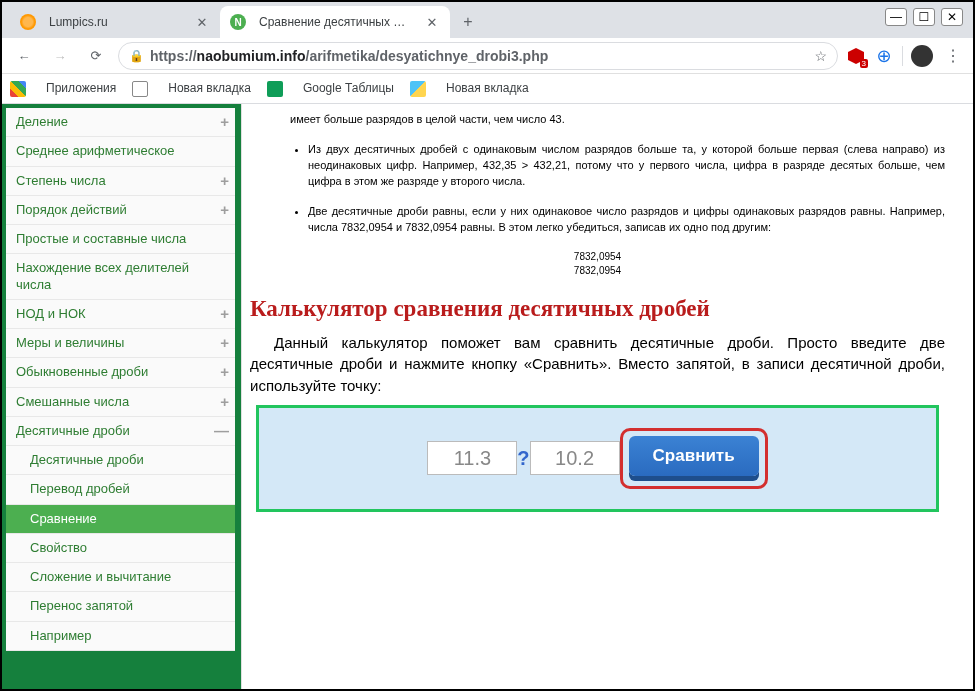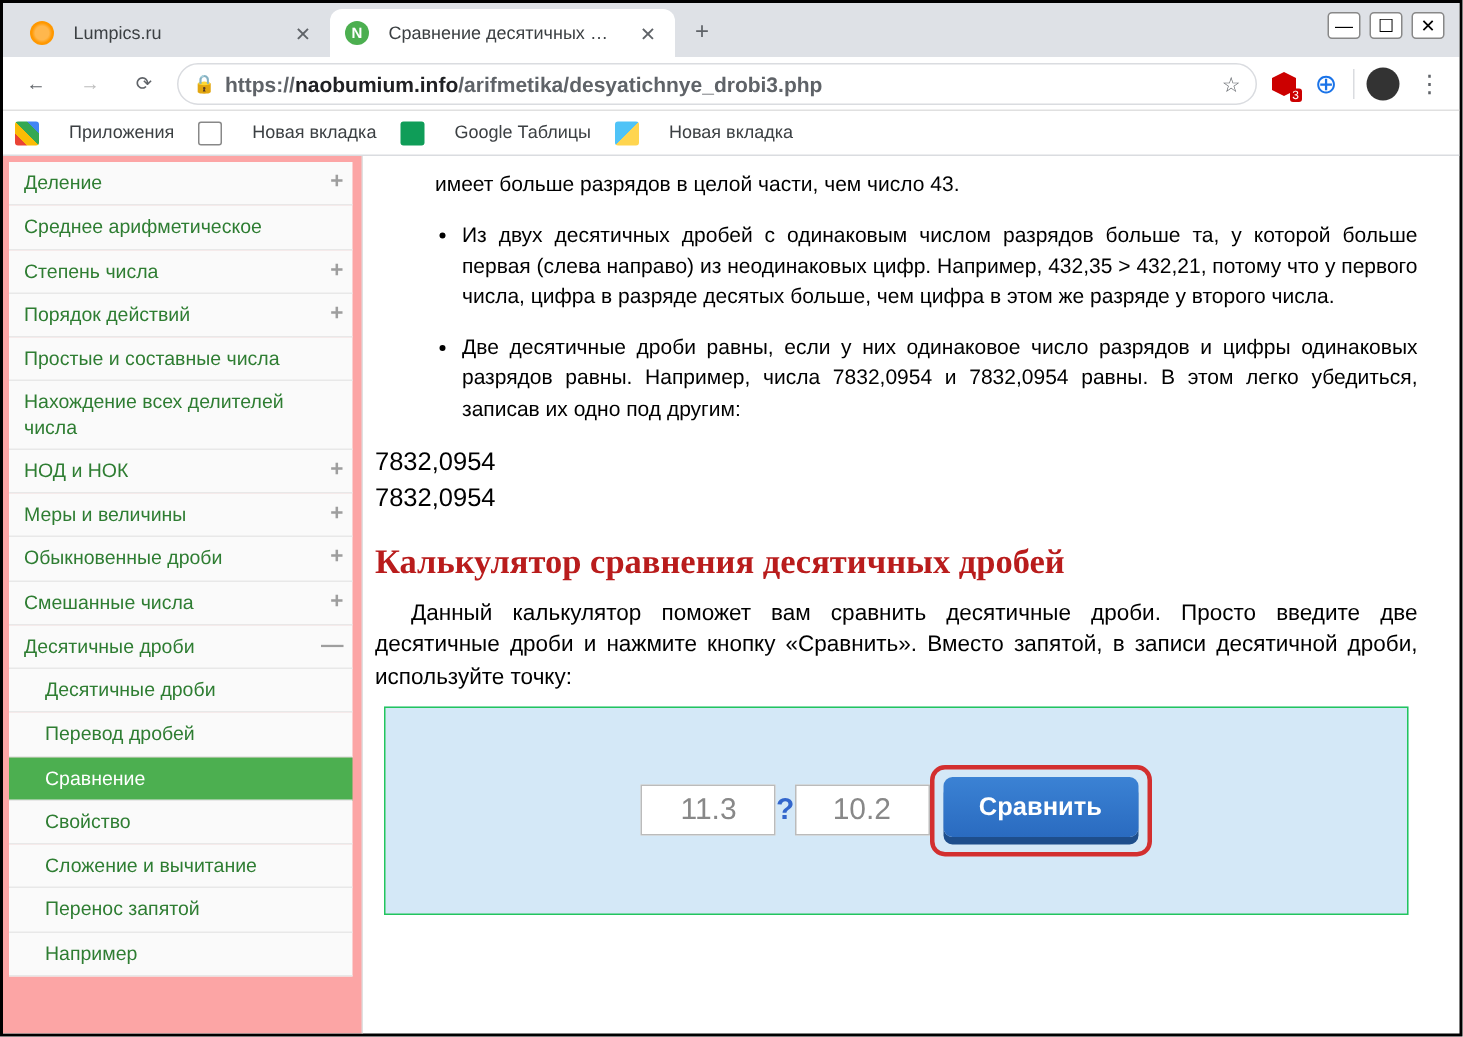--- a/index.html
+++ b/index.html
@@ -43,38 +43,38 @@
 .bm-icon { width: 16px; height: 16px; display: flex; align-items: center; justify-content: center; }
 .bm-icon.apps { background: linear-gradient(45deg, #ea4335 25%, #fbbc05 25% 50%, #34a853 50% 75%, #4285f4 75%); border-radius: 2px; }
 .bm-icon.doc { border: 1px solid #888; border-radius: 2px; }
 .bm-icon.sheets { background: #0f9d58; border-radius: 2px; }
 .bm-icon.img { background: linear-gradient(135deg, #4fc3f7 50%, #ffd54f 50%); border-radius: 2px; }
 
 
 .content { display: flex; height: calc(691px - 36px - 36px - 30px - 4px); }
 
 
-.sidebar { width: 240px; background: #fca5a5; overflow-y: auto; border-right: 1px solid #e0e0e0; padding: 4px 6px 4px 4px; }
+.sidebar { width: 240px; background: #15803d; overflow-y: auto; border-right: 1px solid #e0e0e0; padding: 4px 6px 4px 4px; }
 .sidebar::-webkit-scrollbar { width: 14px; }
 .sidebar::-webkit-scrollbar-thumb { background: #c1c1c1; border-radius: 2px; }
 .side-item { position: relative; padding: 6px 22px 6px 10px; font-size: 13px; color: #2e7d32; border-bottom: 1px solid #e8e8e8; background: #fafafa; cursor: pointer; line-height: 1.25; }
 .side-item.sub { padding-left: 24px; }
 .side-item.active { background: #4caf50; color: #fff; }
 .side-item .expand { position: absolute; right: 6px; top: 50%; transform: translateY(-50%); color: #9e9e9e; font-size: 15px; font-weight: bold; }
 
 
 .main { flex: 1; padding: 8px 28px 16px 8px; overflow-y: auto; position: relative; }
 .main::-webkit-scrollbar { width: 16px; }
 .main::-webkit-scrollbar-thumb { background: #c1c1c1; }
 .bullet-list { list-style: disc; padding-left: 58px; }
-.bullet-list li { font-family: Verdana, Arial, sans-serif; font-size: 14px; line-height: 1.45; text-align: justify; margin-bottom: 14px; color: #000; }
-.centered { text-align: left; font-family: Verdana, Arial, sans-serif; font-size: 17px; line-height: 1.4; margin: 4px 0 18px; }
+.bullet-list li { font-family: Verdana, Arial, sans-serif; font-size: 11px; line-height: 1.45; text-align: justify; margin-bottom: 14px; color: #000; }
+.centered { text-align: center; font-family: Verdana, Arial, sans-serif; font-size: 10px; line-height: 1.4; margin: 4px 0 18px; }
 .calc-heading { font-family: "Comic Sans MS", cursive; color: #b91c1c; font-size: 23px; font-weight: bold; margin: 6px 0 10px; }
 .calc-desc { font-family: Verdana, Arial, sans-serif; font-size: 15px; line-height: 1.45; text-align: justify; text-indent: 24px; margin-bottom: 8px; }
-.calc-box { background: #d4e8f7; border: 1px solid #22c55e; padding: 38px 20px; display: flex; align-items: center; justify-content: center; margin: 0 6px; }
+.calc-box { background: #d4e8f7; border: 3px solid #22c55e; padding: 20px 20px; display: flex; align-items: center; justify-content: center; margin: 0 6px; }
 .calc-input { width: 90px; height: 34px; font-size: 20px; text-align: center; color: #888; border: 1px solid #bbb; background: #fff; }
 .qmark { font-size: 20px; color: #3366cc; font-weight: bold; }
 .compare-wrap { border: 3px solid #d32f2f; border-radius: 10px; padding: 5px 6px 10px 6px; display: inline-block; }
 .compare-btn { background: linear-gradient(#3b82d4, #2a6bc0); color: #fff; font-size: 17px; font-weight: bold; border: none; border-radius: 6px; padding: 10px 24px; cursor: pointer; box-shadow: 0 5px 0 #1e4e8c; font-family: Arial, sans-serif; }
 </style>
 </head>
 <body>
 
 <div class="window-controls">
   <div class="win-btn">—</div>

